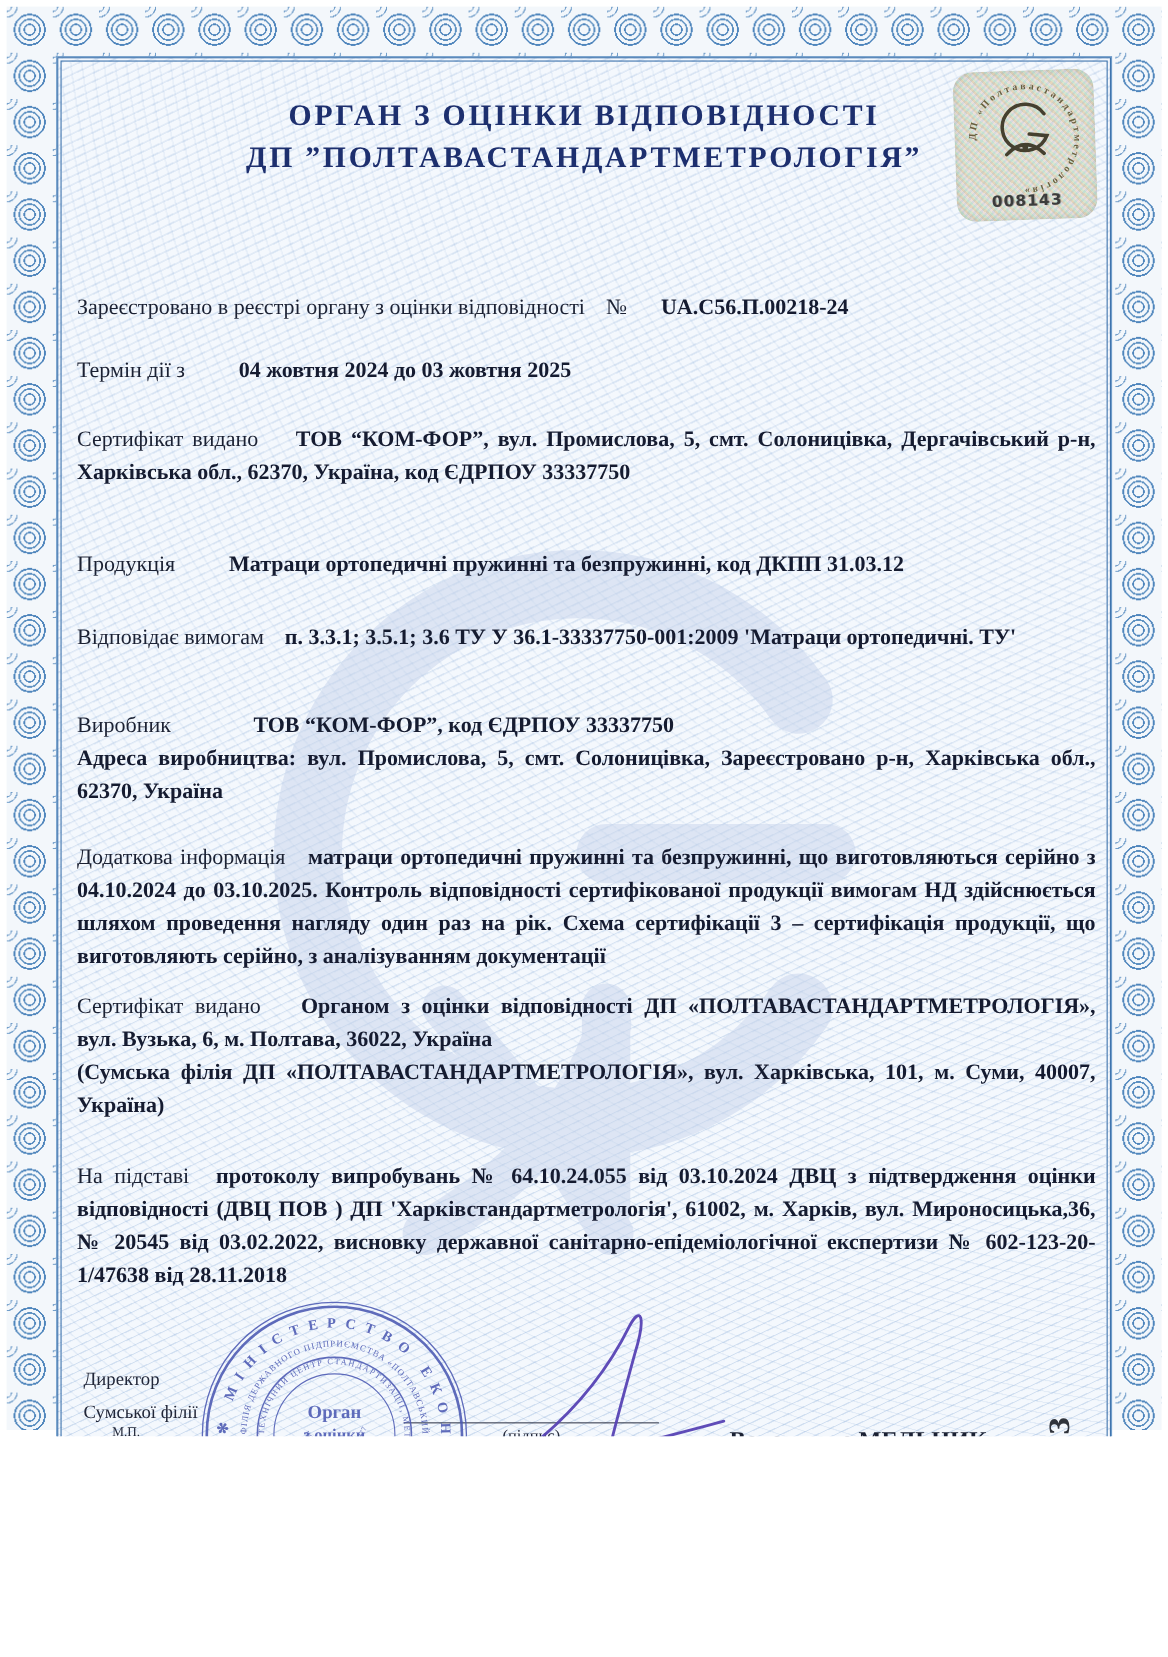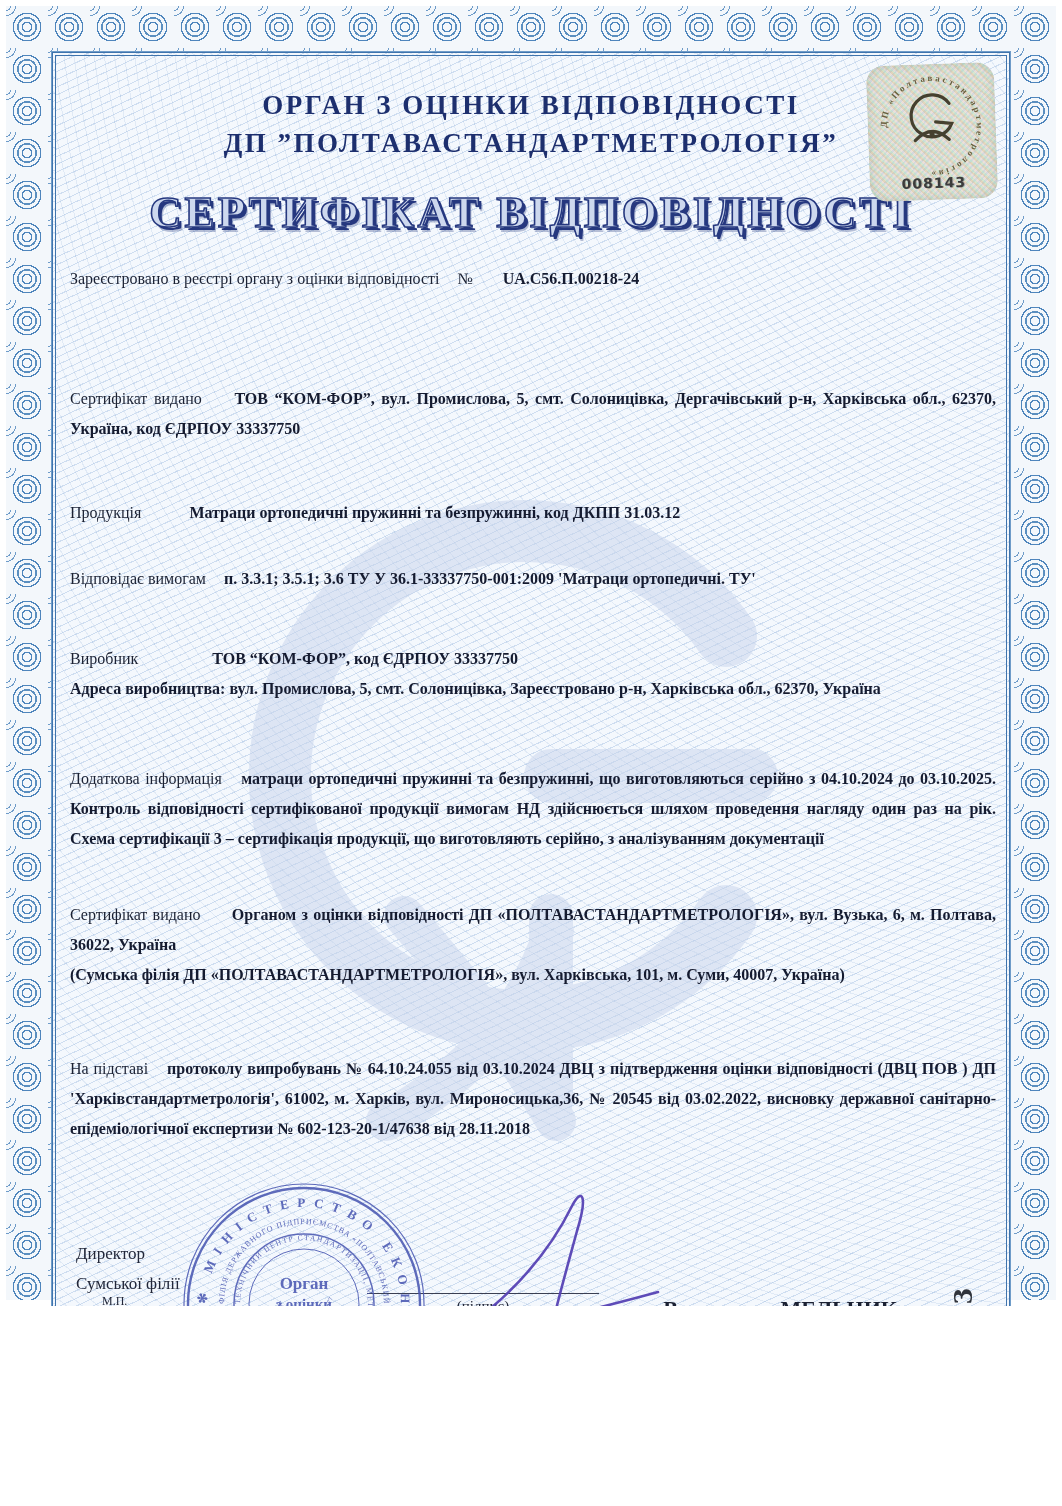--- a/index.html
+++ b/index.html
@@ -37,21 +37,21 @@
 
   .org-head{ position:absolute; left:0; top:30px; width:100%; text-align:center;
     color:#1d2f6e; font-weight:bold; font-size:27px; letter-spacing:2.5px; line-height:38px; }
   .cert-title{
     position:absolute; left:0; top:130px; width:100%; text-align:center;
     font-size:45px; font-weight:bold; letter-spacing:3px;
     color:#cdd8ee; -webkit-text-stroke:1.6px #26387f;
     text-shadow:3px 3px 0 #26387f, 4px 5px 0 rgba(38,56,127,.30);
   }
 
-  .row{ position:absolute; left:14px; width:926px; font-size:16px; line-height:30px; color:#1b2133; }
+  .row{ position:absolute; left:14px; width:926px; font-size:20px; line-height:30px; color:#1b2133; }
   .row.justify{ text-align:justify; }
   .lbl{ font-weight:normal; }
   .val{ font-weight:bold; color:#151b30; }
   .gap-sm{ margin-left:14px; } .gap-md{ margin-left:26px; } .gap-lg{ margin-left:44px; } .gap-xl{ margin-left:70px; }
   .block-val{ display:block; font-weight:bold; color:#151b30; }
 
   
   .hologram{
     position:absolute; left:812px; top:8px; width:128px; height:136px; z-index:3;
     border-radius:18px; transform:rotate(-2deg);
@@ -105,21 +105,20 @@
       </g>
     </svg>
 
     <div class="content">
 
       <div class="org-head">
         <div>ОРГАН З ОЦІНКИ ВІДПОВІДНОСТІ</div>
         <div>ДП ”ПОЛТАВАСТАНДАРТМЕТРОЛОГІЯ”</div>
       </div>
 
-      <div class="cert-title">СЕРТИФІКАТ ВІДПОВІДНОСТІ</div>
 
       <div class="hologram">
         <svg width="128" height="126" viewBox="0 0 128 126">
           <defs>
             <path id="holo-ring" d="M 19,62 A 45,45 0 1 1 109,62 A 45,45 0 1 1 19,62"></path>
           </defs>
           <text font-family="Liberation Serif, serif" font-size="9" font-weight="bold" fill="#6a5f3e" letter-spacing="2.5">
             <textPath href="#holo-ring">ДП «Полтавастандартметрологія»</textPath>
           </text>
           <g stroke="#45402f" stroke-width="3.2" fill="none" stroke-linecap="round">
@@ -130,20 +129,24 @@
         </svg>
         <div class="holo-num">008143</div>
       </div>
 
       <p class="row" style="top:208px">
         <span class="lbl">Зареєстровано в реєстрі органу з оцінки відповідності</span>
         <span class="lbl gap-sm">№</span>
         <span class="val gap-md">UA.С56.П.00218-24</span>
       </p>
 
+      <p class="row" style="top:266px">
+        <span class="lbl">Термін дії з</span>
+        <span class="val gap-lg">04  жовтня 2024  до  03  жовтня 2025</span>
+      </p>
 
       <p class="row justify" style="top:328px">
         <span class="lbl">Сертифікат видано</span>
         <span class="val gap-md">ТОВ “КОМ-ФОР”, вул. Промислова, 5, смт. Солоницівка, Дергачівський р-н, Харківська обл., 62370, Україна, код ЄДРПОУ 33337750</span>
       </p>
 
       <p class="row" style="top:442px">
         <span class="lbl">Продукція</span>
         <span class="val gap-lg">Матраци ортопедичні пружинні та безпружинні, код ДКПП  31.03.12</span>
       </p>

